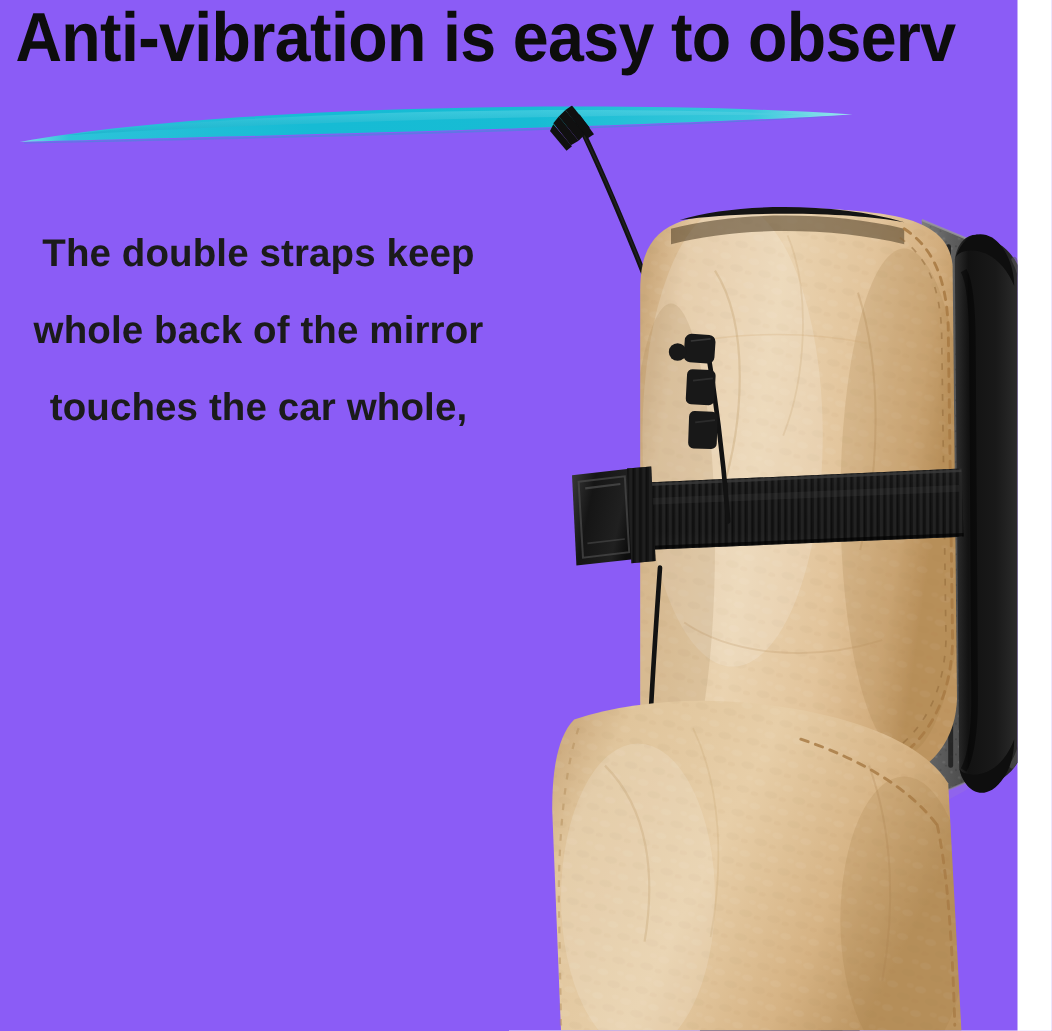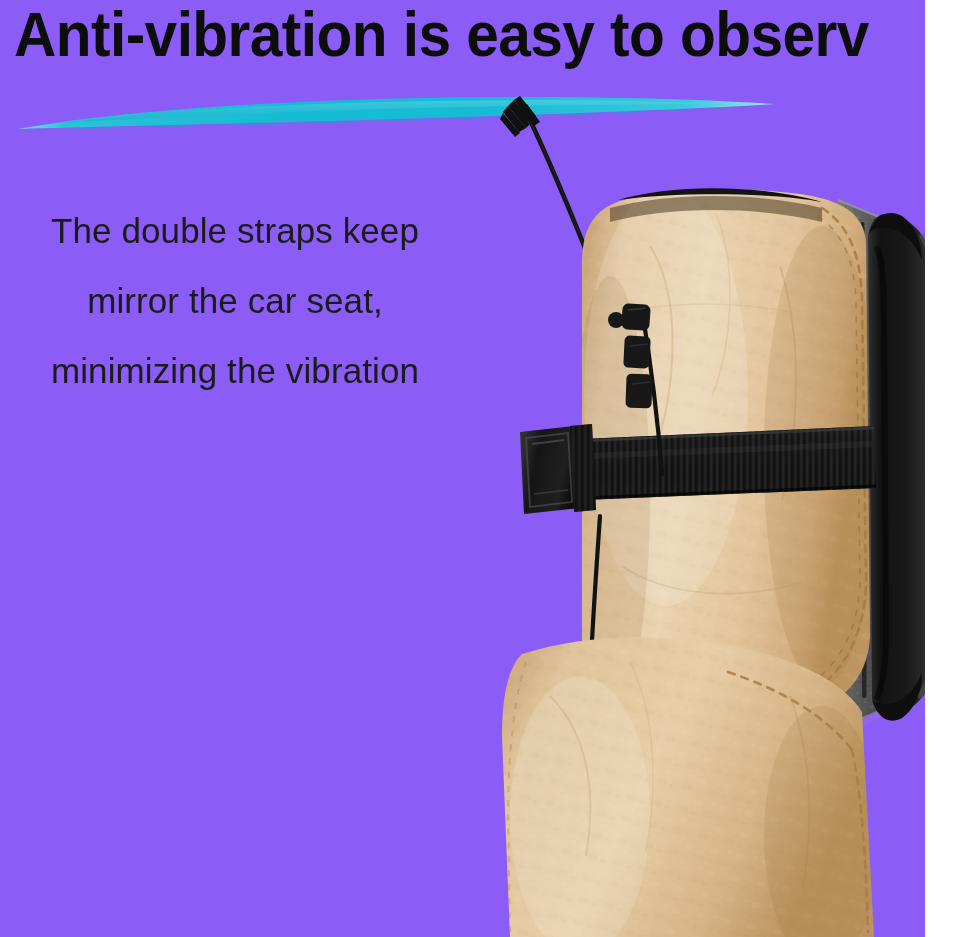--- a/index.html
+++ b/index.html
@@ -54,21 +54,21 @@
     left: 0px;
     top: 196px;
     width: 470px;
   }
   .copy-line {
     display: block;
     text-align: center;
     font-family: "Liberation Sans", "DejaVu Sans", sans-serif;
     font-size: 35px;
     line-height: 70px;
-    font-weight: 400;
+    font-weight: 700;
     color: #1b1b1b;
     letter-spacing: 0.1px;
     white-space: nowrap;
   }
 
   
   #photo {
     position: absolute;
     left: 470px;
     top: 96px;
@@ -104,22 +104,22 @@
       <path d="M 18,41 C 200,8 560,2 775,16 C 600,27 210,36 18,41 Z" fill="url(#swGrad)"></path>
 
       <path d="M 60,35 C 230,12 560,7 740,17 C 560,14 230,24 60,35 Z" fill="url(#swGrad2)" opacity="0.55"></path>
 
       <path d="M 22,41.5 C 210,37 600,28 773,16.5 C 600,30 210,39 22,42.5 Z" fill="#0FA8C2" opacity="0.35"></path>
     </svg>
   </div>
 
   <div id="body-copy">
     <span class="copy-line">The double straps keep</span>
-    <span class="copy-line">mirror the car seat,</span>
-    <span class="copy-line">minimizing the vibration</span>
+    <span class="copy-line">whole back of the mirror</span>
+    <span class="copy-line">touches the car whole,</span>
   </div>
 
   <div id="photo">
     <svg width="486" height="841" viewBox="0 0 486 841" xmlns="http://www.w3.org/2000/svg">
       <defs>
 
         <linearGradient id="leatherMain" x1="0.05" y1="0" x2="1" y2="0.25">
           <stop offset="0.00" stop-color="#CBA97C"></stop>
           <stop offset="0.12" stop-color="#E2C59D"></stop>
           <stop offset="0.42" stop-color="#EAD3B0"></stop>

